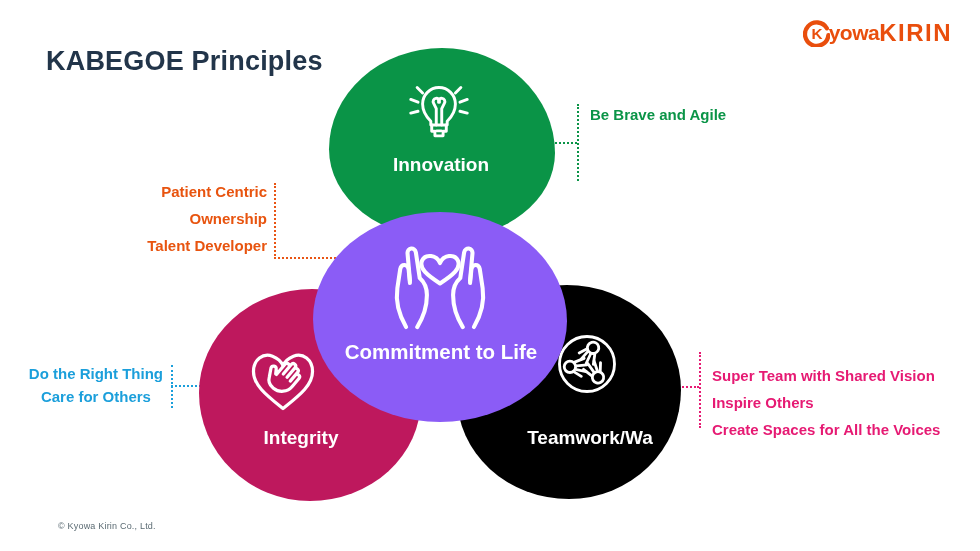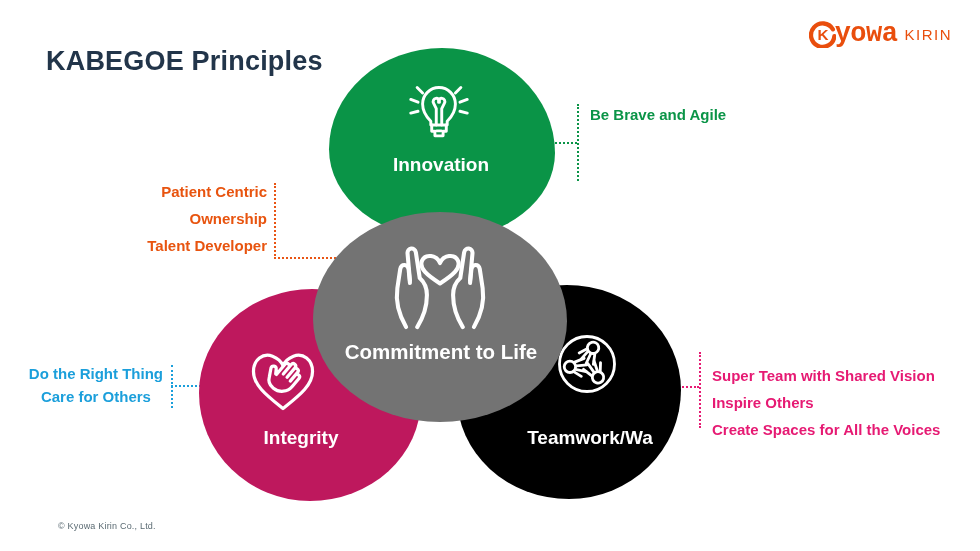--- a/index.html
+++ b/index.html
@@ -26,27 +26,25 @@
 
   .logo {
     position: absolute;
     top: 19px; right: 28px;
     display: flex;
     align-items: center;
     color: #E94E0D;
   }
   .logo-k-svg { display: block; }
   .logo-yowa {
-    font-size: 27px; font-weight: bold; letter-spacing: -0.5px;
+    font-size: 21px; font-weight: bold; letter-spacing: -0.5px;
     margin-left: -1px;
-    font-family: Liberation Mono, monospace;
   }
   .logo-kirin {
-    font-size: 15px; font-weight: normal; letter-spacing: 1.5px;
-    margin-left: 7px;
+    font-size: 24px; font-weight: bold; letter-spacing: 1.5px;
   }
 
   
   .blob { position: absolute; }
   .blob-label {
     position: absolute;
     transform: translateX(-50%);
     white-space: nowrap;
     color: #ffffff;
     font-weight: bold;
@@ -66,21 +64,21 @@
   }
   .blob-pink {
     left: 457px; top: 285px; width: 224px; height: 214px;
     background: #000000;
     border-radius: 49% 51% 50% 50% / 52% 49% 51% 48%;
     z-index: 1;
     text-decoration: underline;
   }
   .blob-orange {
     left: 313px; top: 212px; width: 254px; height: 210px;
-    background: #737373;
+    background: #8b5cf6;
     border-radius: 50% 50% 50% 50% / 51% 52% 48% 49%;
     z-index: 2;
   }
 
   .icon-wrap { position: absolute; }
 
   
   .connector { position: absolute; z-index: 0; }
   .conn-v { border-left: 2px dotted; }
   .conn-h { border-top: 2px dotted; }

